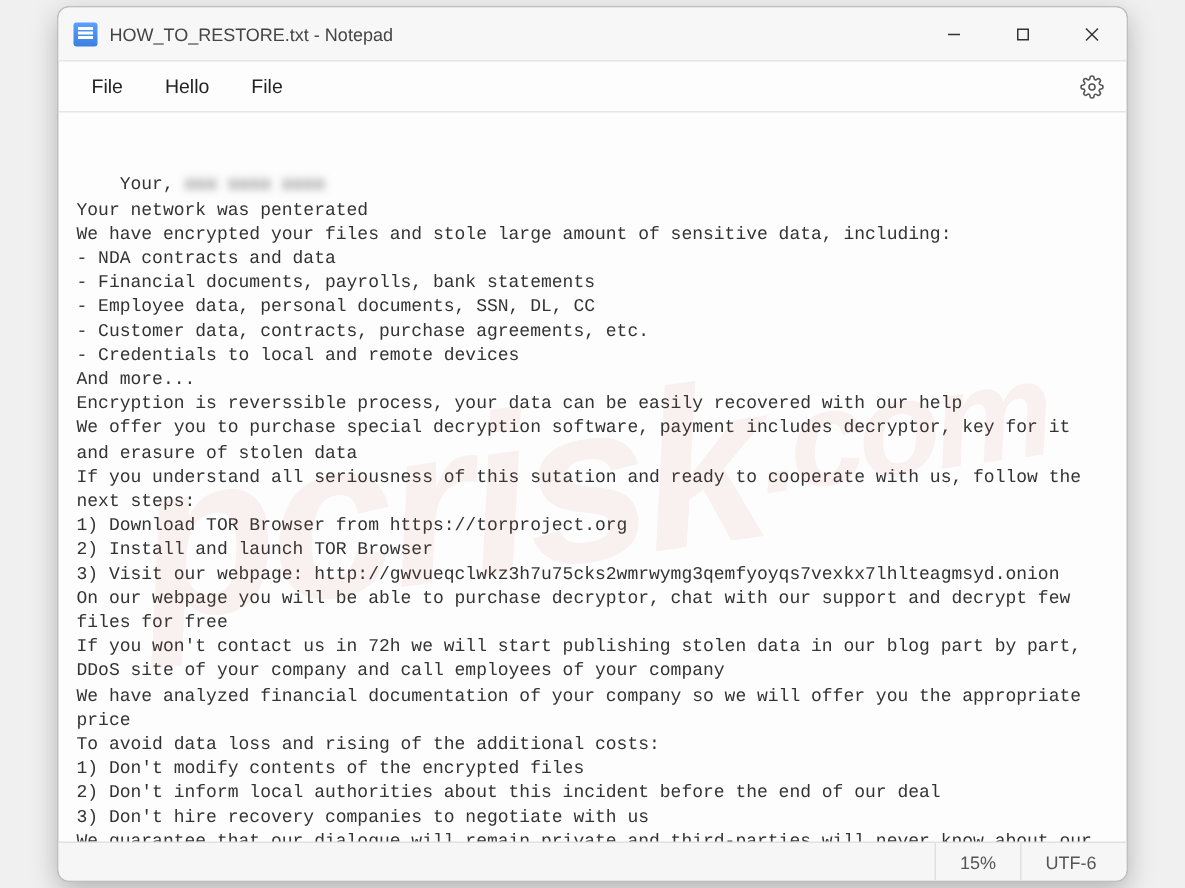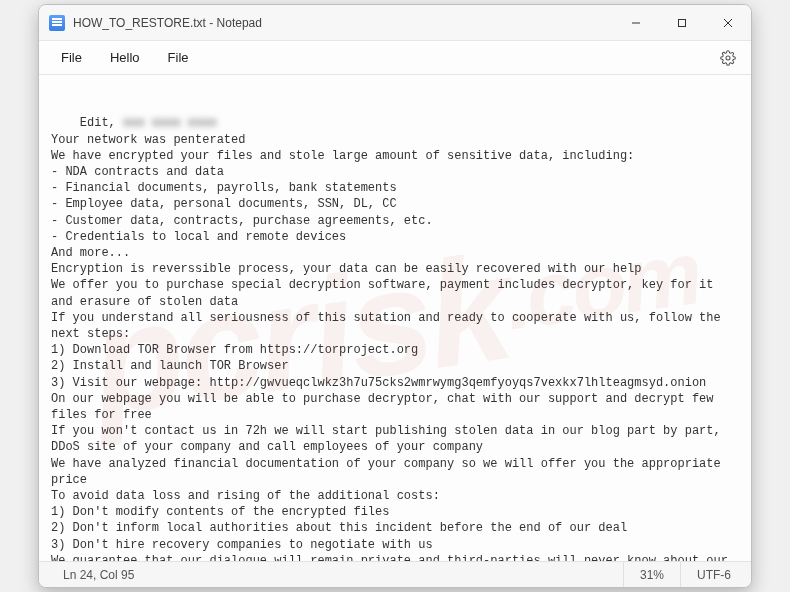--- a/index.html
+++ b/index.html
@@ -143,21 +143,21 @@
     <div class="gear">
       <svg width="16" height="16" viewBox="0 0 24 24" fill="none" stroke="currentColor" stroke-width="1.6">
         <circle cx="12" cy="12" r="3"></circle>
         <path d="M19.4 15a1.7 1.7 0 0 0 .34 1.87l.06.06a2 2 0 1 1-2.83 2.83l-.06-.06a1.7 1.7 0 0 0-1.87-.34 1.7 1.7 0 0 0-1 1.56V21a2 2 0 1 1-4 0v-.09a1.7 1.7 0 0 0-1-1.56 1.7 1.7 0 0 0-1.87.34l-.06.06a2 2 0 1 1-2.83-2.83l.06-.06a1.7 1.7 0 0 0 .34-1.87 1.7 1.7 0 0 0-1.56-1H3a2 2 0 1 1 0-4h.09a1.7 1.7 0 0 0 1.56-1 1.7 1.7 0 0 0-.34-1.87l-.06-.06A2 2 0 1 1 7.08 4.25l.06.06a1.7 1.7 0 0 0 1.87.34H9a1.7 1.7 0 0 0 1-1.56V3a2 2 0 1 1 4 0v.09a1.7 1.7 0 0 0 1 1.56 1.7 1.7 0 0 0 1.87-.34l.06-.06a2 2 0 1 1 2.83 2.83l-.06.06a1.7 1.7 0 0 0-.34 1.87V9a1.7 1.7 0 0 0 1.56 1H21a2 2 0 1 1 0 4h-.09a1.7 1.7 0 0 0-1.56 1z"></path>
       </svg>
     </div>
   </div>
 
   <div class="editor">
     <div class="wm"><span>pcrisk</span><span class="c">.com</span></div>
-    <span>Edit, </span><span class="blurred">xxx xxxx xxxx</span>
+    <span>Your, </span><span class="blurred">xxx xxxx xxxx</span>
 <span>Your network was penterated
 We have encrypted your files and stole large amount of sensitive data, including:
 - NDA contracts and data
 - Financial documents, payrolls, bank statements
 - Employee data, personal documents, SSN, DL, CC
 - Customer data, contracts, purchase agreements, etc.
 - Credentials to local and remote devices
 And more...
 Encryption is reverssible process, your data can be easily recovered with our help
 We offer you to purchase special decryption software, payment includes decryptor, key for it and erasure of stolen data
@@ -170,19 +170,18 @@
 We have analyzed financial documentation of your company so we will offer you the appropriate price
 To avoid data loss and rising of the additional costs:
 1) Don't modify contents of the encrypted files
 2) Don't inform local authorities about this incident before the end of our deal
 3) Don't hire recovery companies to negotiate with us
 We guarantee that our dialogue will remain private and third-parties will never know about our deal
 \%\%\%\%\%\%\%\%\%\%\%\%\%\%\%\% REDALERT UNIQUE IDENTIFIER START \%\%\%\%\%\%\%\%\%\%\%\%\%\%\%\%</span>
   </div>
 
   <div class="statusbar">
-    <div class="status-cell first">Ln 24, Col 95</div>
     <div class="status-spacer"></div>
-    <div class="status-cell">31%</div>
+    <div class="status-cell">15%</div>
     <div class="status-cell">UTF-6</div>
   </div>
 
 </div>
 
 </body></html>

